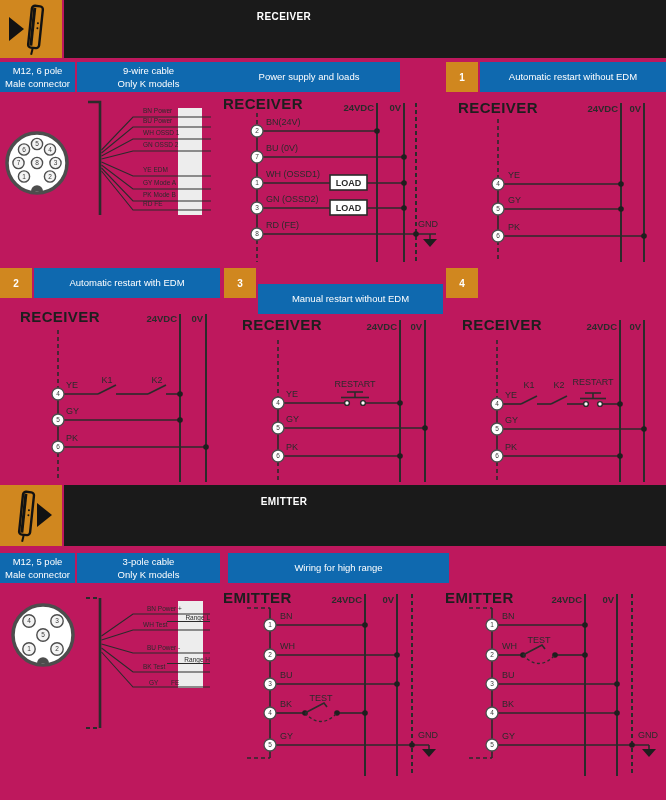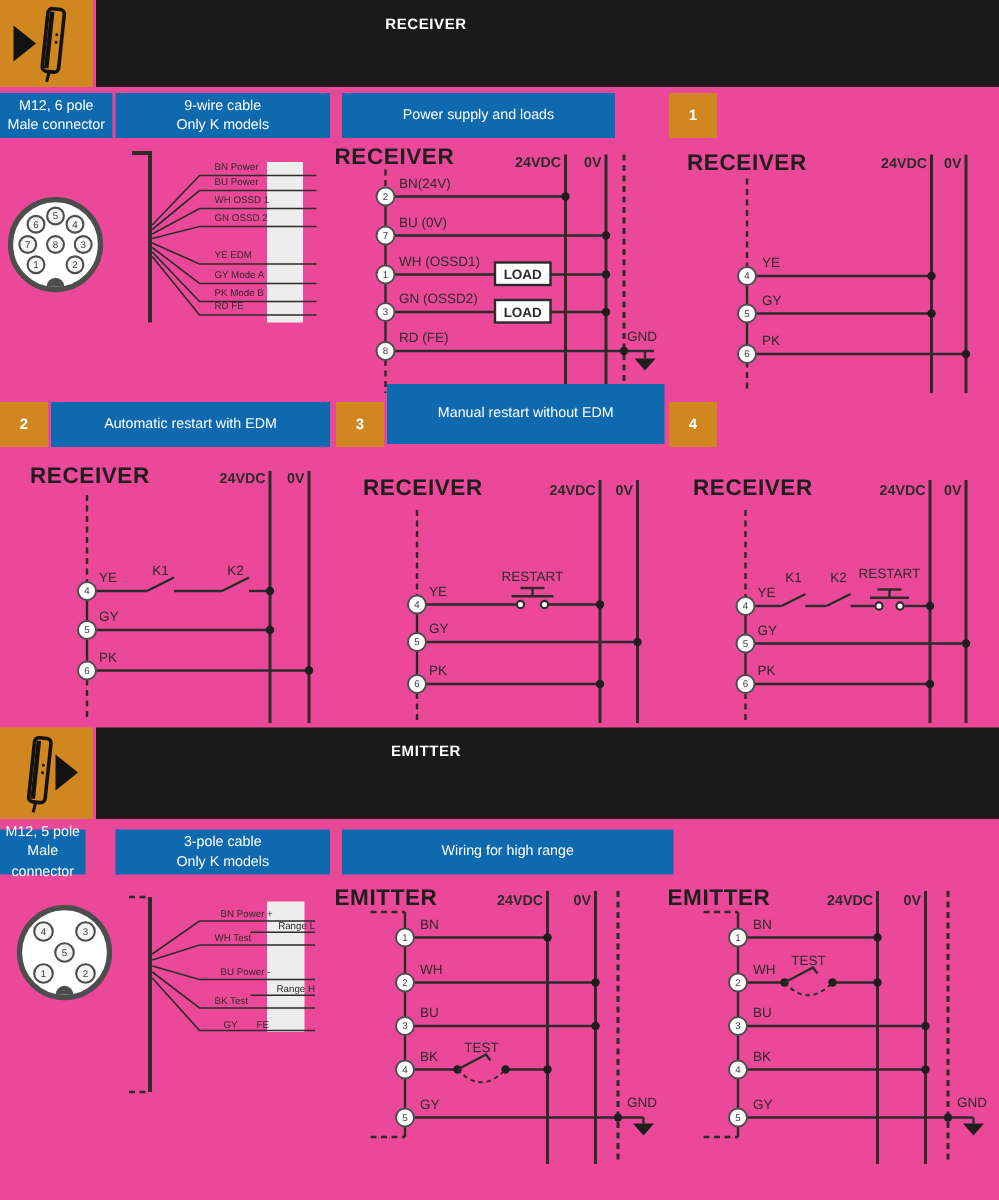--- a/index.html
+++ b/index.html
@@ -1,16 +1,16 @@
 <!DOCTYPE html>
 <html style="--header_blue: #0f69af; --accent_orange: #d0871f; --banner_black: #1a1a1a; --line_dark: #2b2b2b;"><head>
 <meta charset="utf-8">
 <style>
   html,body{margin:0;padding:0;background:#fff;}
-  #page{position:relative;width:666px;height:800px;background:#ec4899;
+  #page{position:relative;width:666px;height:800px;background:#be185d;
         font-family:"Liberation Sans",sans-serif;overflow:hidden;}
   .abs{position:absolute;}
   .banner{background:var(--banner_black,#1a1a1a);}
   .orange-tile{background:var(--accent_orange,#d0871f);}
   .banner-label{position:absolute;color:#fff;font-size:10px;font-weight:bold;letter-spacing:.4px;text-align:center;}
   .bluebox{background:var(--header_blue,#0f69af);color:#fff;display:flex;flex-direction:column;
            align-items:center;justify-content:center;text-align:center;font-size:9.5px;line-height:1.4;}
   .numbox{background:var(--accent_orange,#d0871f);color:#fff;display:flex;align-items:center;
           justify-content:center;font-size:10px;font-weight:bold;}
   svg.diag{position:absolute;overflow:visible;}
@@ -62,24 +62,27 @@
   <div class="banner-label" style="left:64px;top:11px;width:440px">RECEIVER</div>
 
   <div class="abs bluebox" style="left:0;top:62px;width:75px;height:30px">
     <span>M12, 6 pole</span>
     <span>Male connector</span>
   </div>
   <div class="abs bluebox" style="left:77px;top:62px;width:143px;height:30px">
     <span>9-wire cable</span>
     <span>Only K models</span>
   </div>
-  <div class="abs bluebox" style="left:228px;top:62px;width:182px;height:30px">
+  <div class="abs bluebox" style="left:218px;top:62px;width:182px;height:30px">
     <span>Power supply and loads</span>
   </div>
   <div class="abs numbox" style="left:446px;top:62px;width:32px;height:30px">1</div>
+  <div class="abs bluebox" style="left:480px;top:62px;width:186px;height:30px">
+    <span>Automatic restart without EDM</span>
+  </div>
 
   <svg class="diag" style="left:0;top:125px" width="90" height="80" viewBox="0 0 90 80">
     <circle class="ring" cx="37" cy="38" r="30"></circle>
     <path d="M31,66.2 A6 6 0 0 1 43,66.2 Z" fill="#4d4d4d"></path>
     <g>
       <circle class="cpin" cx="24" cy="51.5" r="5.6"></circle>
         <text class="pin-num" x="24" y="53.8">1</text>
       <circle class="cpin" cx="50" cy="51.5" r="5.6"></circle>
         <text class="pin-num" x="50" y="53.8">2</text>
       <circle class="cpin" cx="55.5" cy="38" r="5.6"></circle>
@@ -206,21 +209,21 @@
       <text class="lbl" x="58" y="108">GY</text>
       <text class="lbl" x="58" y="135">PK</text>
     </g>
   </svg>
 
   <div class="abs numbox" style="left:0;top:268px;width:32px;height:30px">2</div>
   <div class="abs bluebox" style="left:34px;top:268px;width:186px;height:30px">
     <span>Automatic restart with EDM</span>
   </div>
   <div class="abs numbox" style="left:224px;top:268px;width:32px;height:30px">3</div>
-  <div class="abs bluebox" style="left:258px;top:256px;width:185px;height:40px">
+  <div class="abs bluebox" style="left:258px;top:284px;width:185px;height:30px">
     <span>Manual restart without EDM</span>
   </div>
   <div class="abs numbox" style="left:446px;top:268px;width:32px;height:30px">4</div>
 
   <svg class="diag" style="left:0;top:306px" width="222" height="178" viewBox="0 0 222 178">
     <text class="title" x="20" y="16">RECEIVER</text>
     <text class="rail-lbl" x="177" y="16">24VDC</text>
     <text class="rail-lbl" x="203" y="16">0V</text>
     <line class="rail" x1="180" y1="8" x2="180" y2="176"></line>
     <line class="rail" x1="206" y1="8" x2="206" y2="176"></line>
@@ -348,21 +351,21 @@
         <circle cx="28.5" cy="25" r="1" fill="#121212"></circle>
         <circle cx="28.5" cy="30" r="1" fill="#121212"></circle>
         <line x1="26" y1="50" x2="25" y2="57" stroke="#121212" stroke-width="2"></line>
       </g>
       <path class="icon-shape" d="M37,18 L37,42 L52,30 Z"></path>
     </svg>
   </div>
   <div class="abs banner" style="left:64px;top:485px;width:602px;height:61px"></div>
   <div class="banner-label" style="left:64px;top:496px;width:440px">EMITTER</div>
 
-  <div class="abs bluebox" style="left:0;top:553px;width:57px;height:30px">
+  <div class="abs bluebox" style="left:0;top:553px;width:75px;height:30px">
     <span>M12, 5 pole</span>
     <span>Male connector</span>
   </div>
   <div class="abs bluebox" style="left:77px;top:553px;width:143px;height:30px">
     <span>3-pole cable</span>
     <span>Only K models</span>
   </div>
   <div class="abs bluebox" style="left:228px;top:553px;width:221px;height:30px">
     <span>Wiring for high range</span>
   </div>

